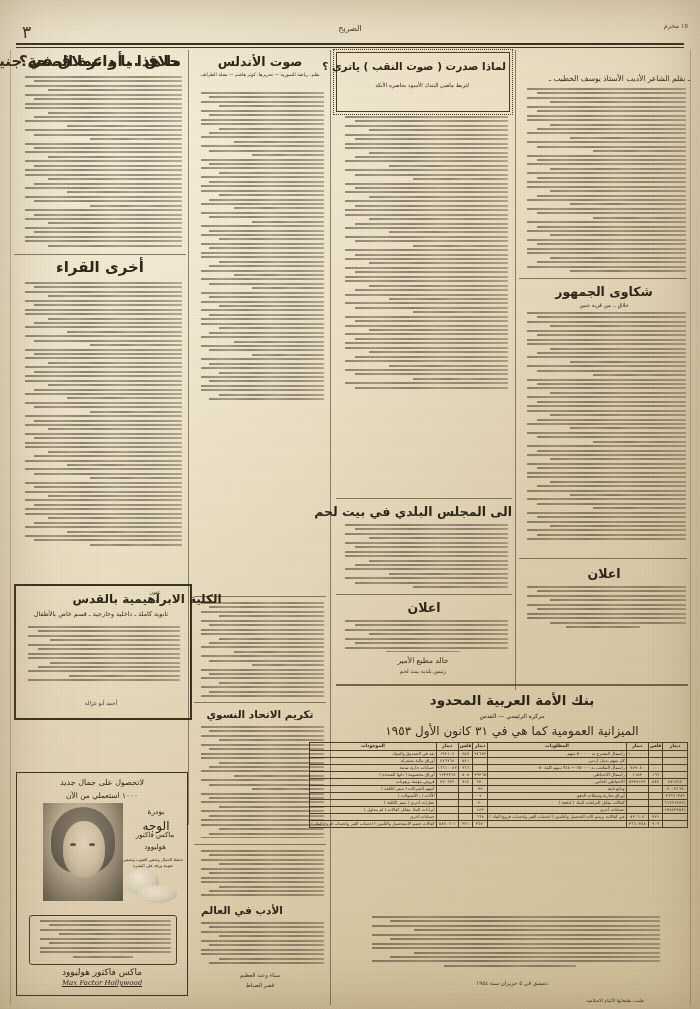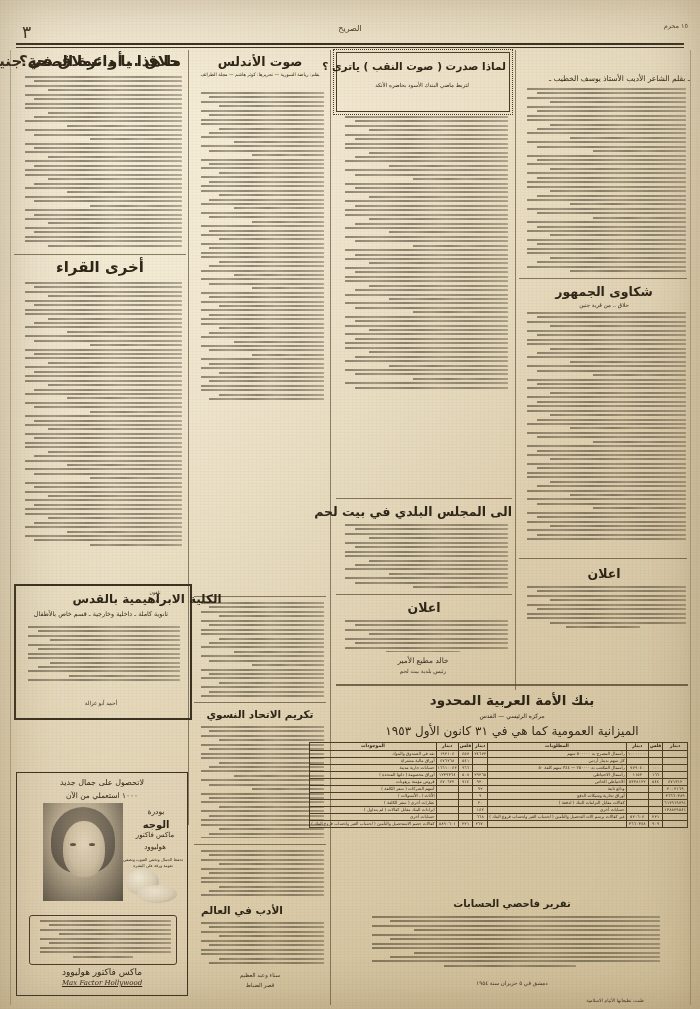--- a/index.html
+++ b/index.html
@@ -520,21 +520,20 @@
             <td class="lbl"></td>
             <td class="num">٢٦٧٠</td>
             <td class="num">٢٢١</td>
             <td class="num">٥٨٩٠٦٠١</td>
             <td class="lbl">كفالات خصم الاستحصيل والتأمين ( لحساب الغير ولحساب فروع البنك )</td>
           </tr>
         </tbody>
     </table>
   </div>
 
-  <div class="hd sm" style="left:336px;width:352px;top:898px;font-size:10px;">تقرير فاحصي الحسابات</div>
   <div class="body" id="c2-body4" style="left:360px;top:916px;width:300px;height:56px;">
       <div class="ln s96"></div>
       <div class="ln s90"></div>
       <div class="ln s96"></div>
       <div class="ln s82"></div>
       <div class="ln s96"></div>
       <div class="ln s90"></div>
       <div class="ln s96"></div>
       <div class="ln s96"></div>
       <div class="ln s82"></div>
@@ -845,21 +844,21 @@
       <div class="ad-hair" style="left:8px;top:4px;width:64px;height:66px;"></div>
       <div class="ad-face" style="left:20px;top:18px;width:42px;height:56px;"></div>
       <div class="ad-eye" style="left:27px;top:40px;"></div>
       <div class="ad-eye" style="left:46px;top:40px;"></div>
     </div>
 
     <div class="ad-puff" style="left:108px;top:96px;width:34px;height:26px;"></div>
     <div class="ad-puff" style="left:120px;top:112px;width:40px;height:18px;opacity:.85;"></div>
 
     <div class="ad-line" style="left:112px;right:4px;top:34px;font-size:7.5px;">بودرة</div>
-    <div class="ad-line" style="left:112px;right:4px;top:46px;font-size:10px;font-weight:bold;">الوجه</div>
+    <div class="ad-line" style="left:112px;right:4px;top:46px;font-size:12px;">الوجه</div>
     <div class="ad-line" style="left:108px;right:2px;top:58px;font-size:7px;">ماكس فاكتور</div>
     <div class="ad-line" style="left:108px;right:2px;top:70px;font-size:7px;">هوليوود</div>
     <div class="ad-line" style="left:104px;right:2px;top:84px;font-size:4px;white-space:normal;line-height:1.5;">تحفظ الجمال وتخفي العيوب وتضفي نعومة ورقة على البشرة</div>
 
     <div class="ad-inner" style="left:12px;top:142px;width:146px;height:48px;">
       <div class="body" id="ad-body" style="left:5px;top:4px;width:136px;height:40px;">
           <div class="ln s96"></div>
           <div class="ln s90"></div>
           <div class="ln s96"></div>
           <div class="ln s82"></div>

